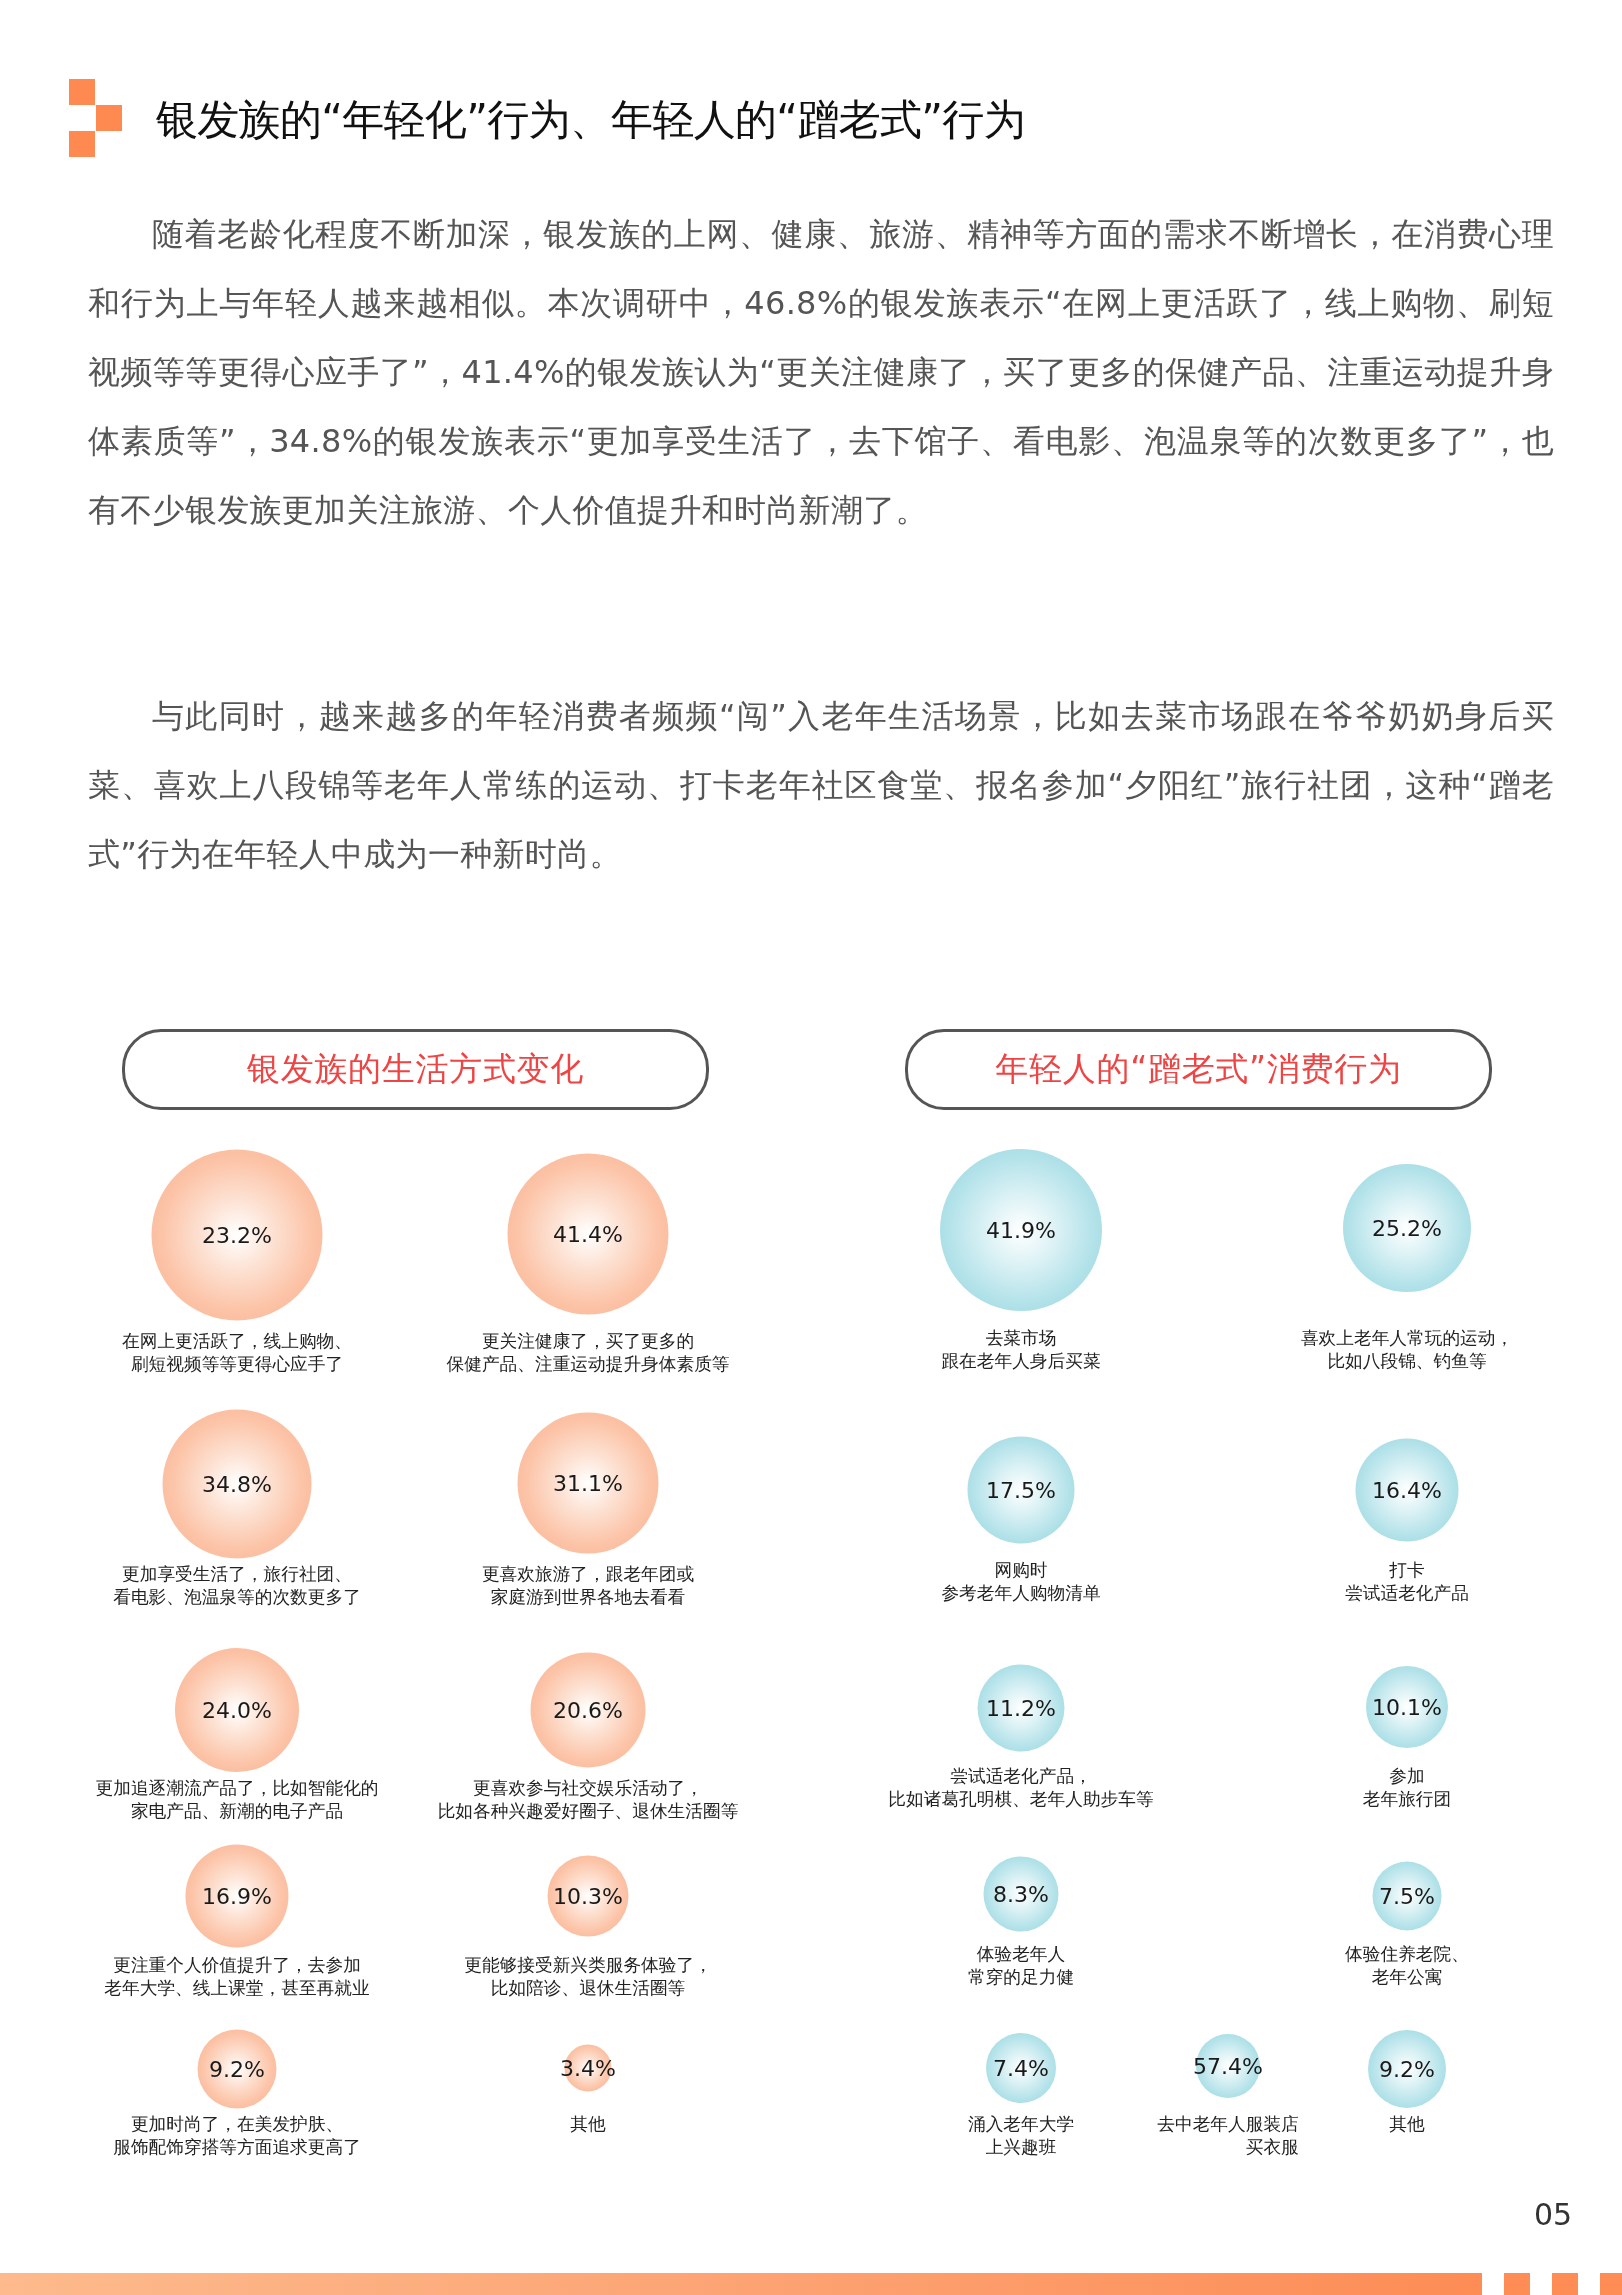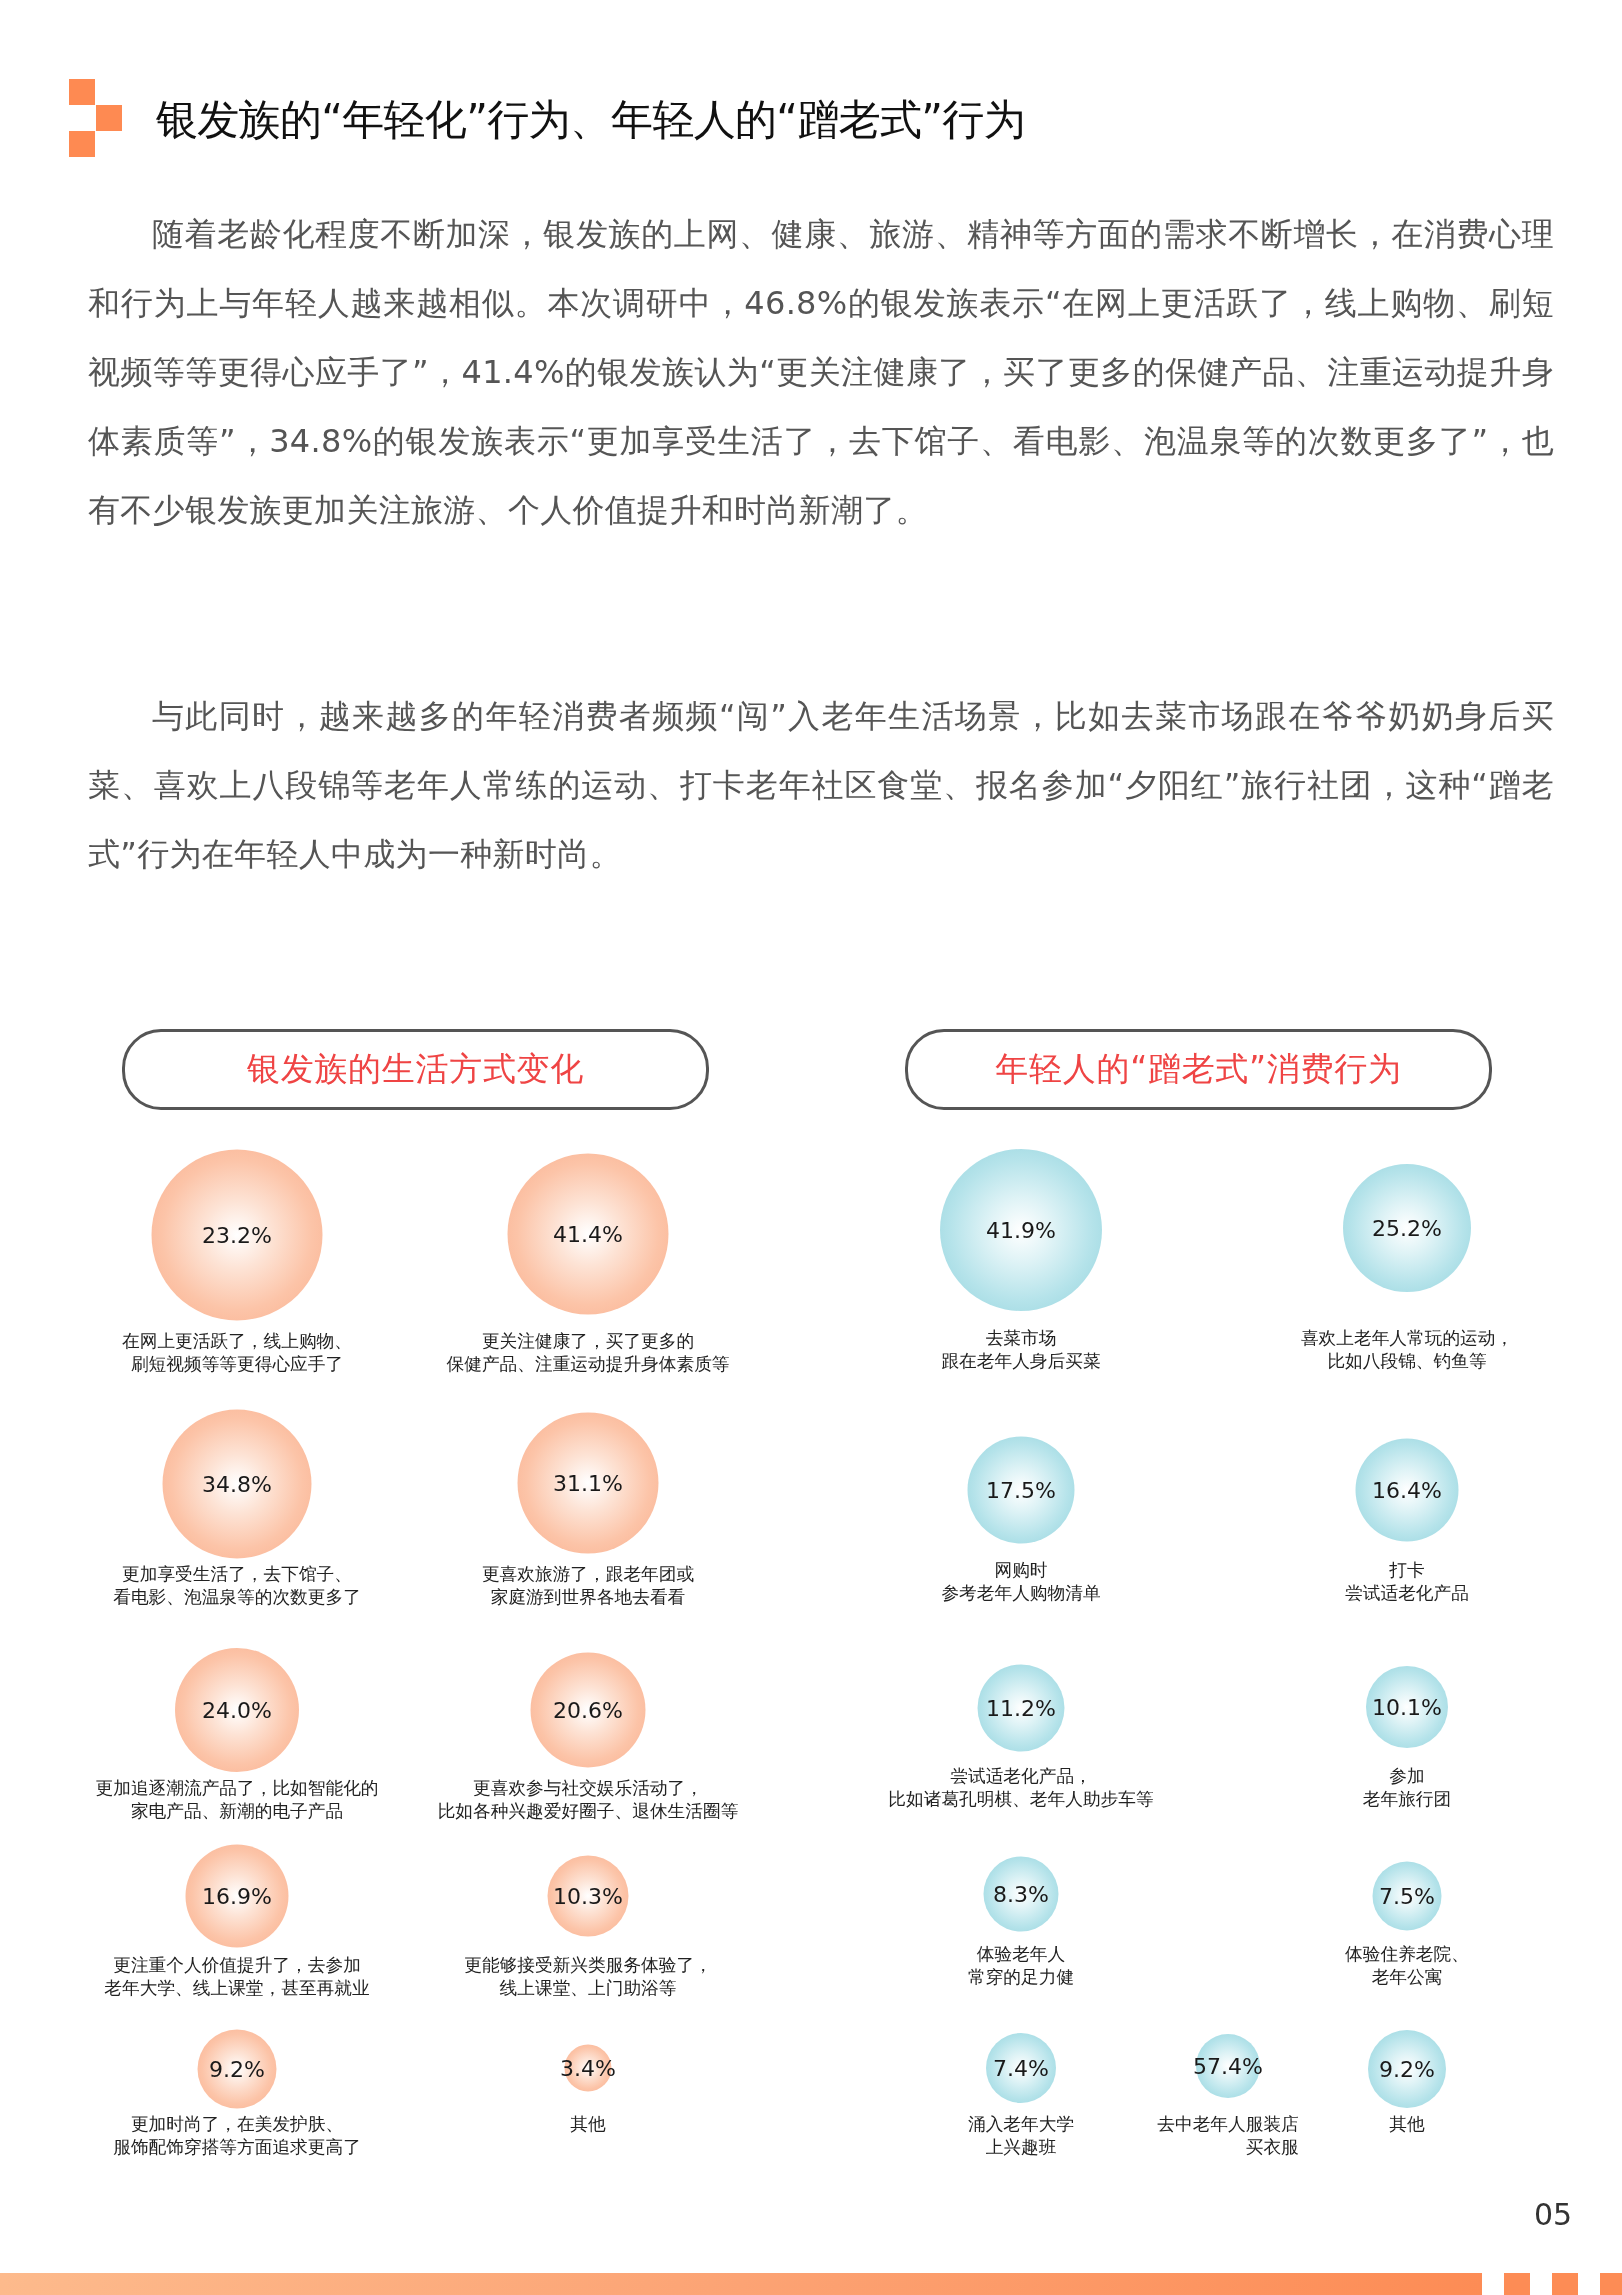--- a/index.html
+++ b/index.html
@@ -54,21 +54,21 @@
   </div>
 
   <div class="bubble orange" style="left:588px;top:1234px;width:161px;height:161px;">41.4%</div>
   <div class="blabel" style="left:588px;top:1330px;">
     <div>更关注健康了，买了更多的</div>
     <div>保健产品、注重运动提升身体素质等</div>
   </div>
 
   <div class="bubble orange" style="left:237px;top:1484px;width:149px;height:149px;">34.8%</div>
   <div class="blabel" style="left:237px;top:1563px;">
-    <div>更加享受生活了，去下馆子、</div>
+    <div>更加享受生活了，旅行社团、</div>
     <div>看电影、泡温泉等的次数更多了</div>
   </div>
 
   <div class="bubble orange" style="left:588px;top:1483px;width:141px;height:141px;">31.1%</div>
   <div class="blabel" style="left:588px;top:1563px;">
     <div>更喜欢旅游了，跟老年团或</div>
     <div>家庭游到世界各地去看看</div>
   </div>
 
   <div class="bubble orange" style="left:237px;top:1710px;width:124px;height:124px;">24.0%</div>
@@ -85,21 +85,21 @@
 
   <div class="bubble orange" style="left:237px;top:1896px;width:103px;height:103px;">16.9%</div>
   <div class="blabel" style="left:237px;top:1954px;">
     <div>更注重个人价值提升了，去参加</div>
     <div>老年大学、线上课堂，甚至再就业</div>
   </div>
 
   <div class="bubble orange" style="left:588px;top:1896px;width:81px;height:81px;">10.3%</div>
   <div class="blabel" style="left:588px;top:1954px;">
     <div>更能够接受新兴类服务体验了，</div>
-    <div>线上课堂、上门助浴等</div>
+    <div>比如陪诊、退休生活圈等</div>
   </div>
 
   <div class="bubble orange" style="left:237px;top:2069px;width:79px;height:79px;">9.2%</div>
   <div class="blabel" style="left:237px;top:2113px;">
     <div>更加时尚了，在美发护肤、</div>
     <div>服饰配饰穿搭等方面追求更高了</div>
   </div>
 
   <div class="bubble orange" style="left:588px;top:2068px;width:47px;height:47px;">3.4%</div>
   <div class="blabel" style="left:588px;top:2113px;">

